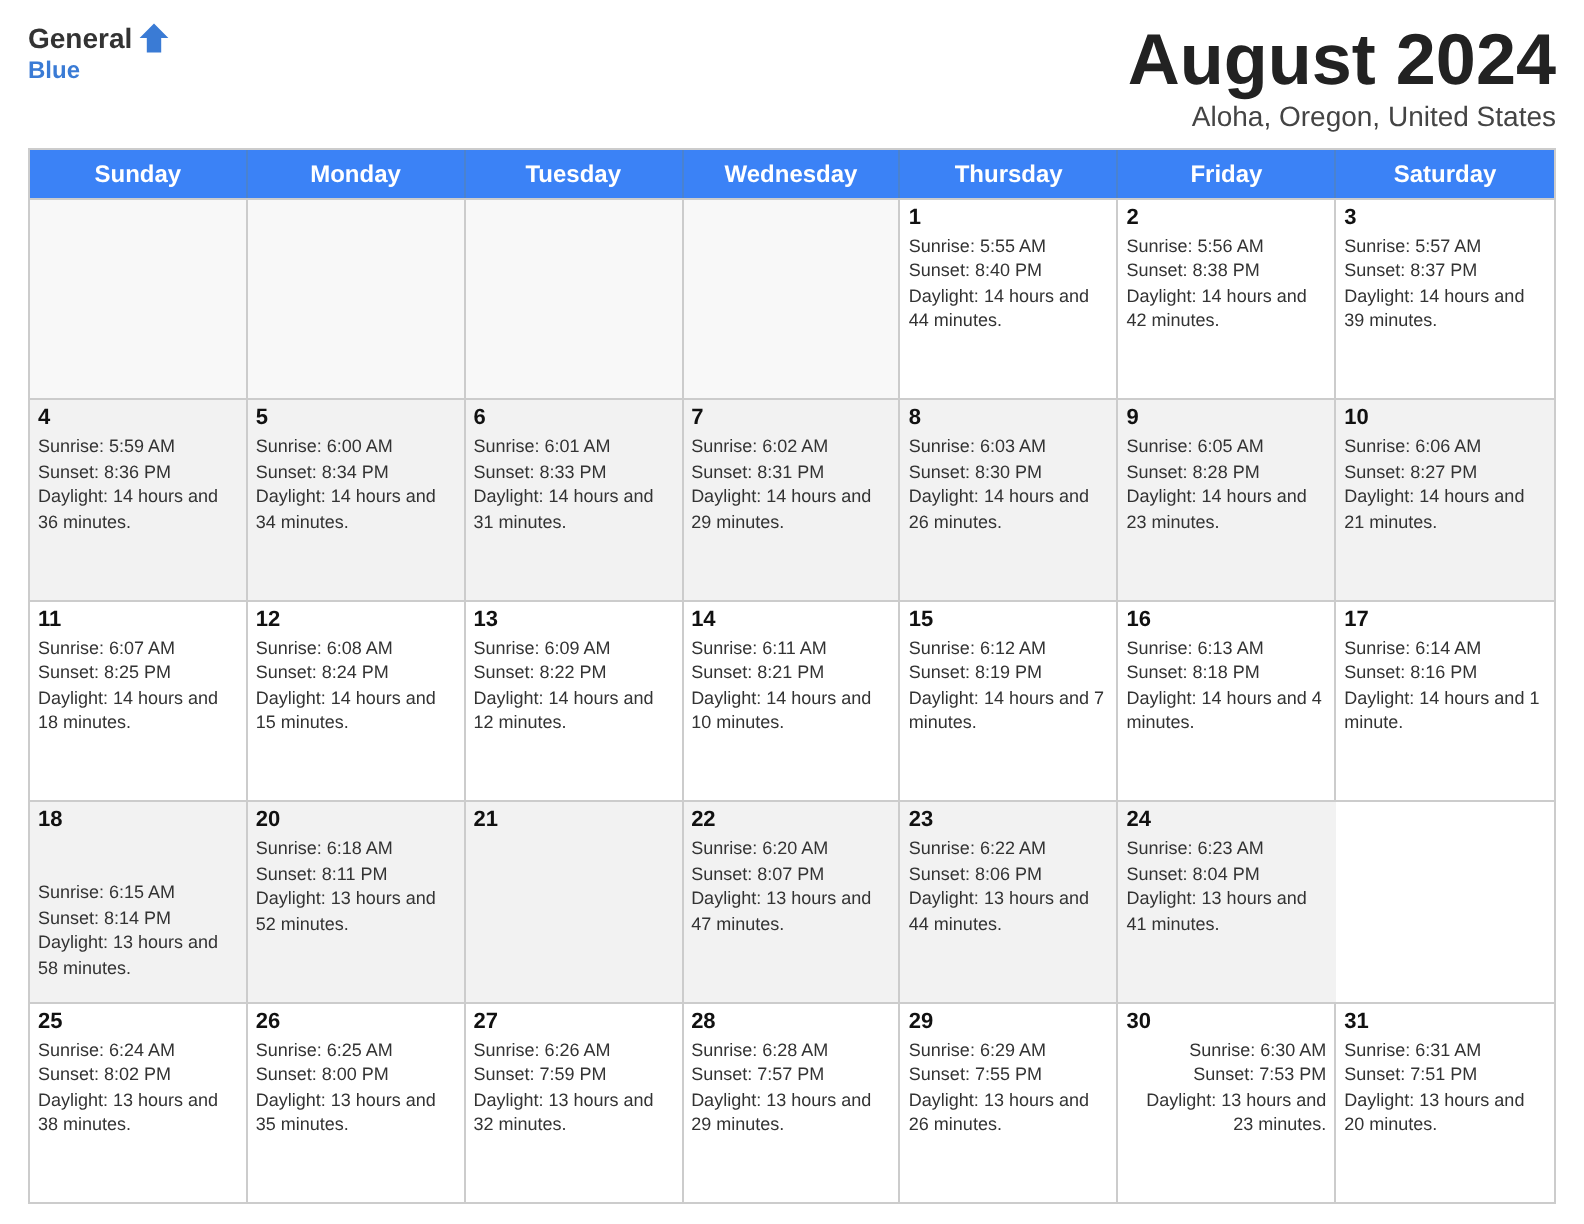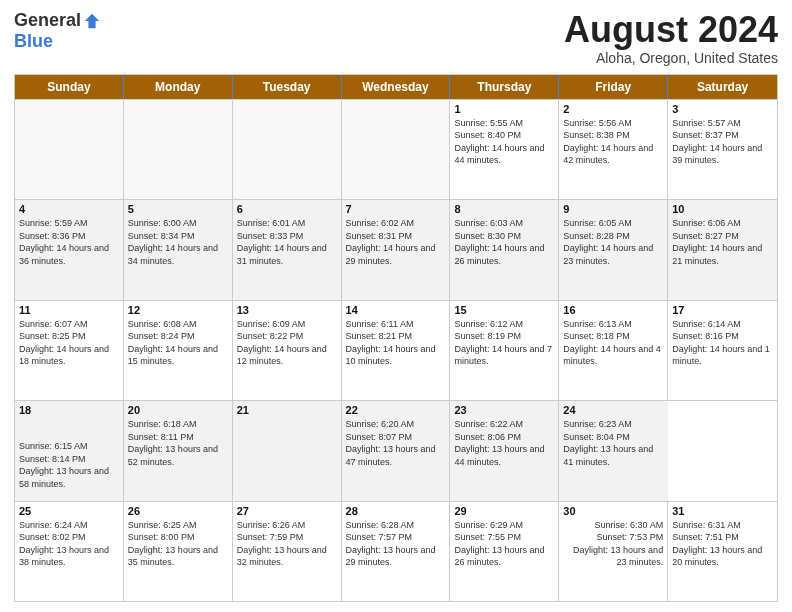--- a/index.html
+++ b/index.html
@@ -26,26 +26,26 @@
     .logo {
       display: flex;
       flex-direction: column;
       align-items: flex-start;
     }
     .logo-text {
       display: flex;
       align-items: center;
     }
     .logo-general {
-      font-size: 18px;
+      font-size: 14px;
       font-weight: bold;
       color: #333;
     }
     .logo-blue {
-      font-size: 18px;
+      font-size: 12px;
       font-weight: bold;
       color: #3a7bd5;
     }
     .logo-icon {
       width: 18px;
       height: 18px;
       margin-left: 2px;
     }
     .title-section {
       text-align: right;
@@ -62,21 +62,21 @@
     }
     .calendar {
       flex: 1;
       display: flex;
       flex-direction: column;
       border: 1px solid #ccc;
     }
     .cal-header {
       display: grid;
       grid-template-columns: repeat(7, 1fr);
-      background: #a16207;
+      background: #3b82f6;
     }
     .cal-header-cell {
       color: #fff;
       font-weight: bold;
       font-size: 12px;
       padding: 5px 4px;
       border-right: 1px solid #4a82d0;
       text-align: center;
     }
     .cal-header-cell:last-child { border-right: none; }

